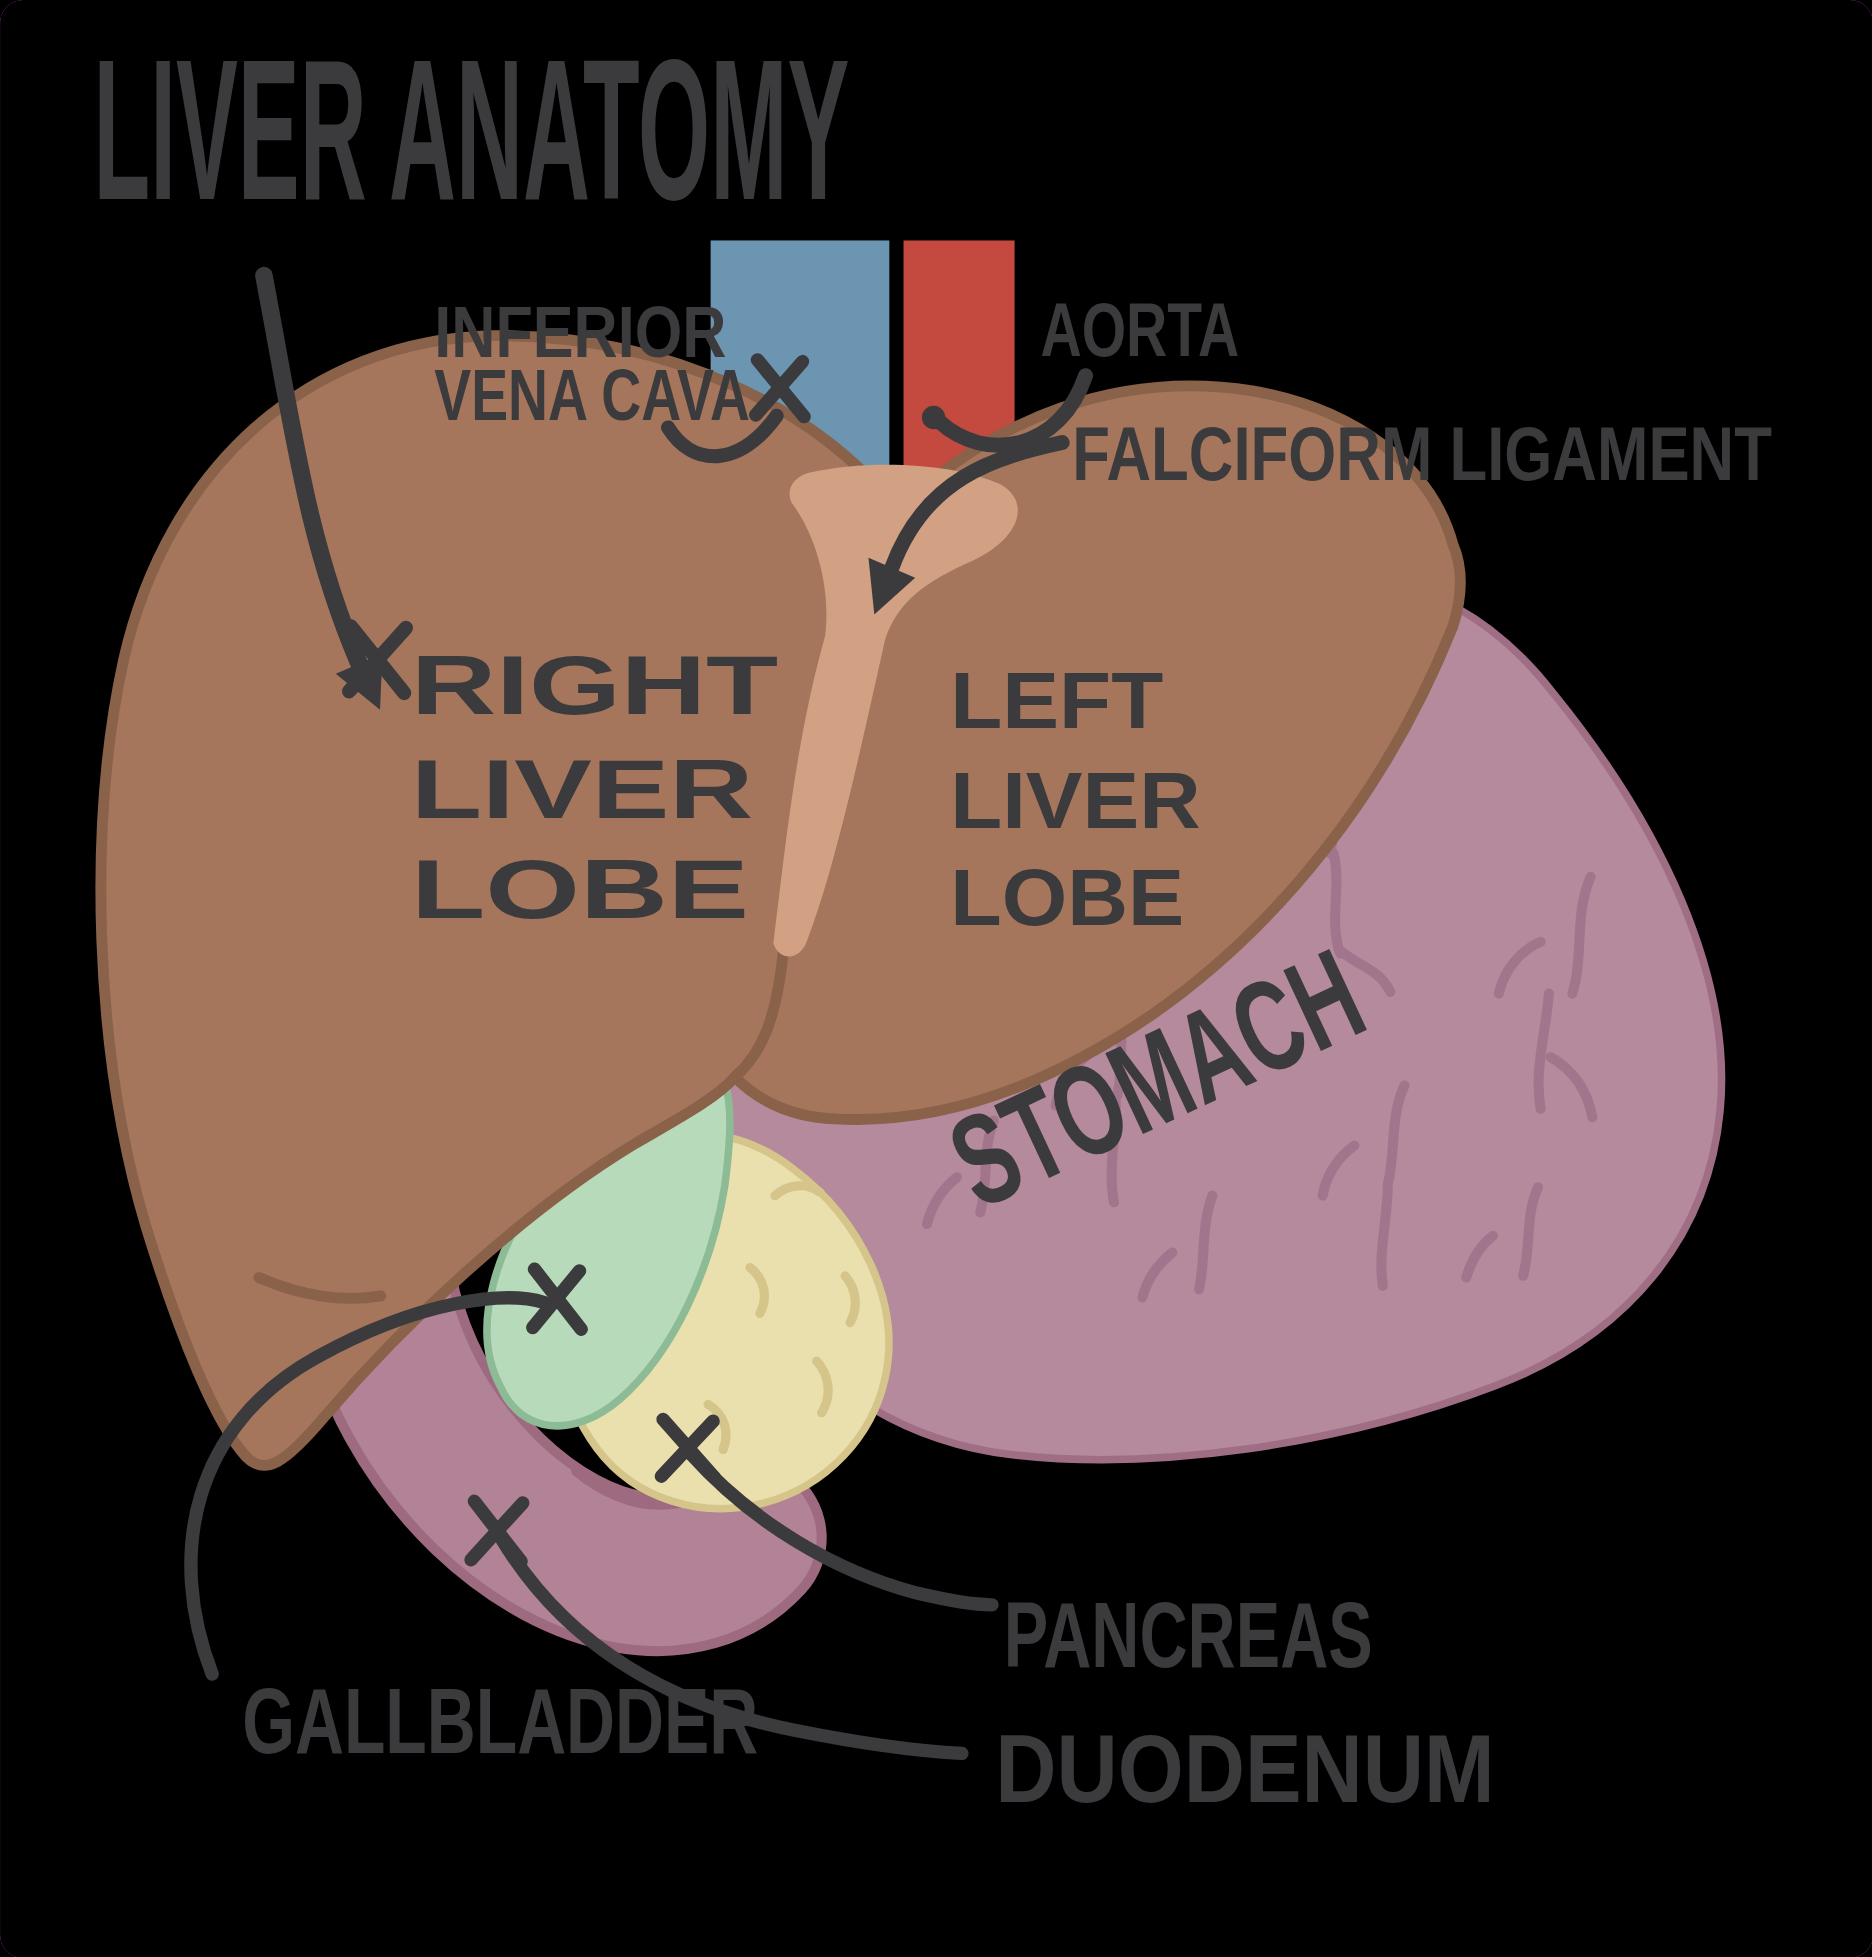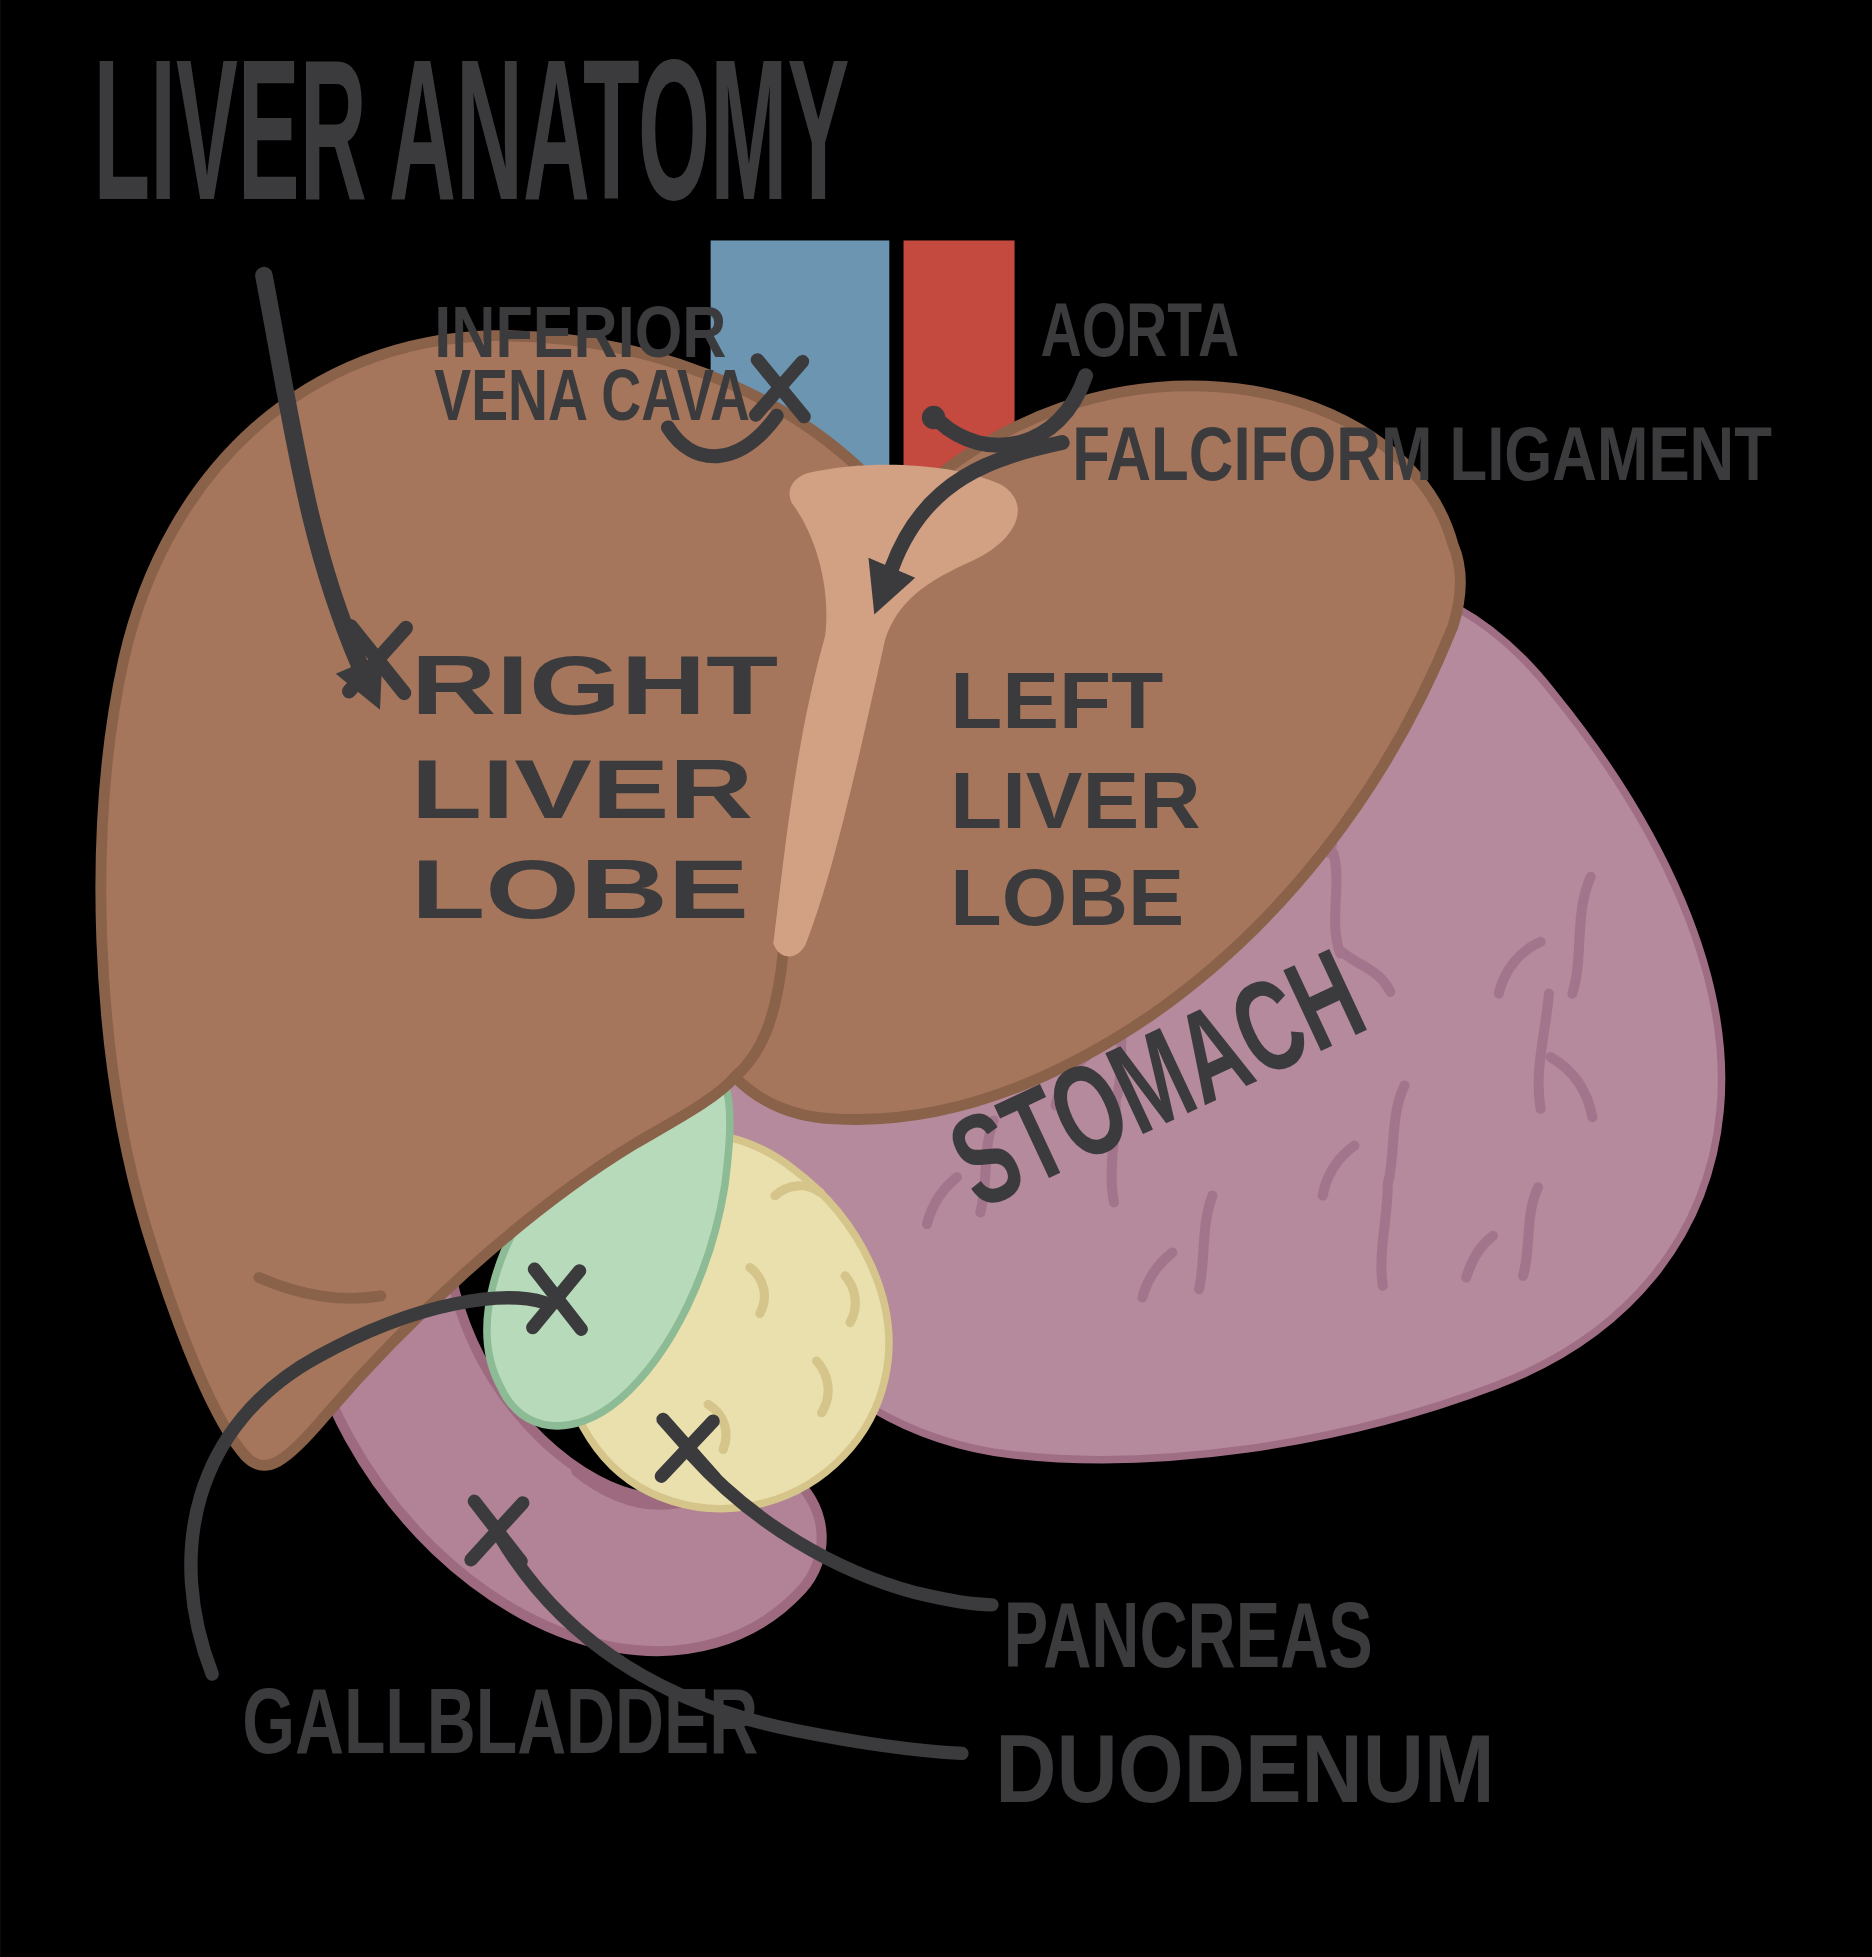--- a/index.html
+++ b/index.html
@@ -1,16 +1,16 @@
 <!DOCTYPE html>
 <html style="font-size:13.4px"><head>
 <meta charset="utf-8">
 <style>
   html,body{margin:0;padding:0;background:#000;}
-  .stage{position:relative;width:1873px;height:1958px;background:#d946ef;overflow:hidden;}
+  .stage{position:relative;width:1873px;height:1958px;background:#d946ef;overflow:hidden;border-radius:23px;}
   svg{display:block}
   .lbl{font-family:"Liberation Sans","DejaVu Sans",sans-serif;font-weight:700;}
 </style>
 </head>
 <body>
 
 <div class="stage">
 <svg width="1873" height="1958" viewBox="0 0 2243 2345" xmlns="http://www.w3.org/2000/svg">
 
   <rect x="0" y="0" width="2243" height="2345" fill="#000000"></rect>

